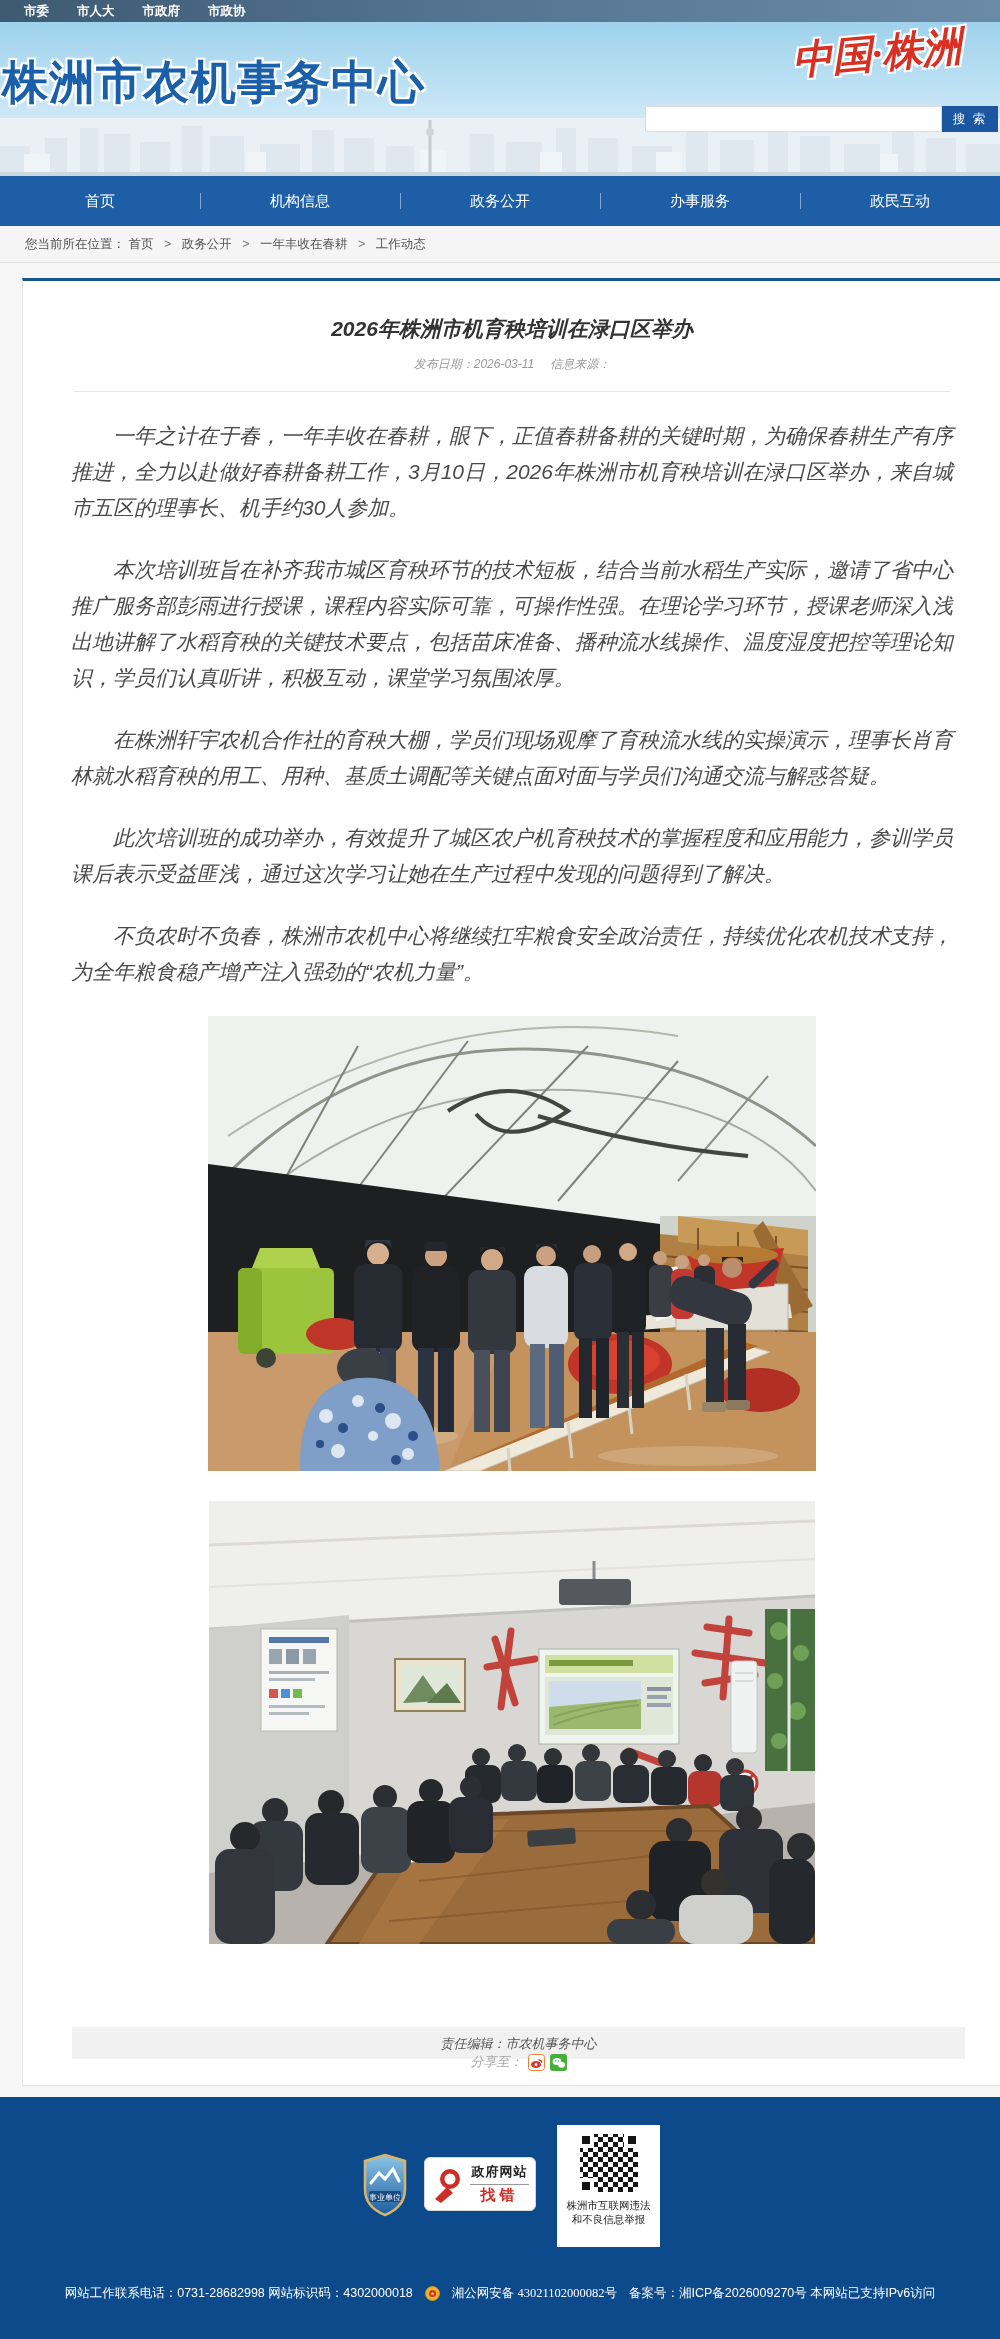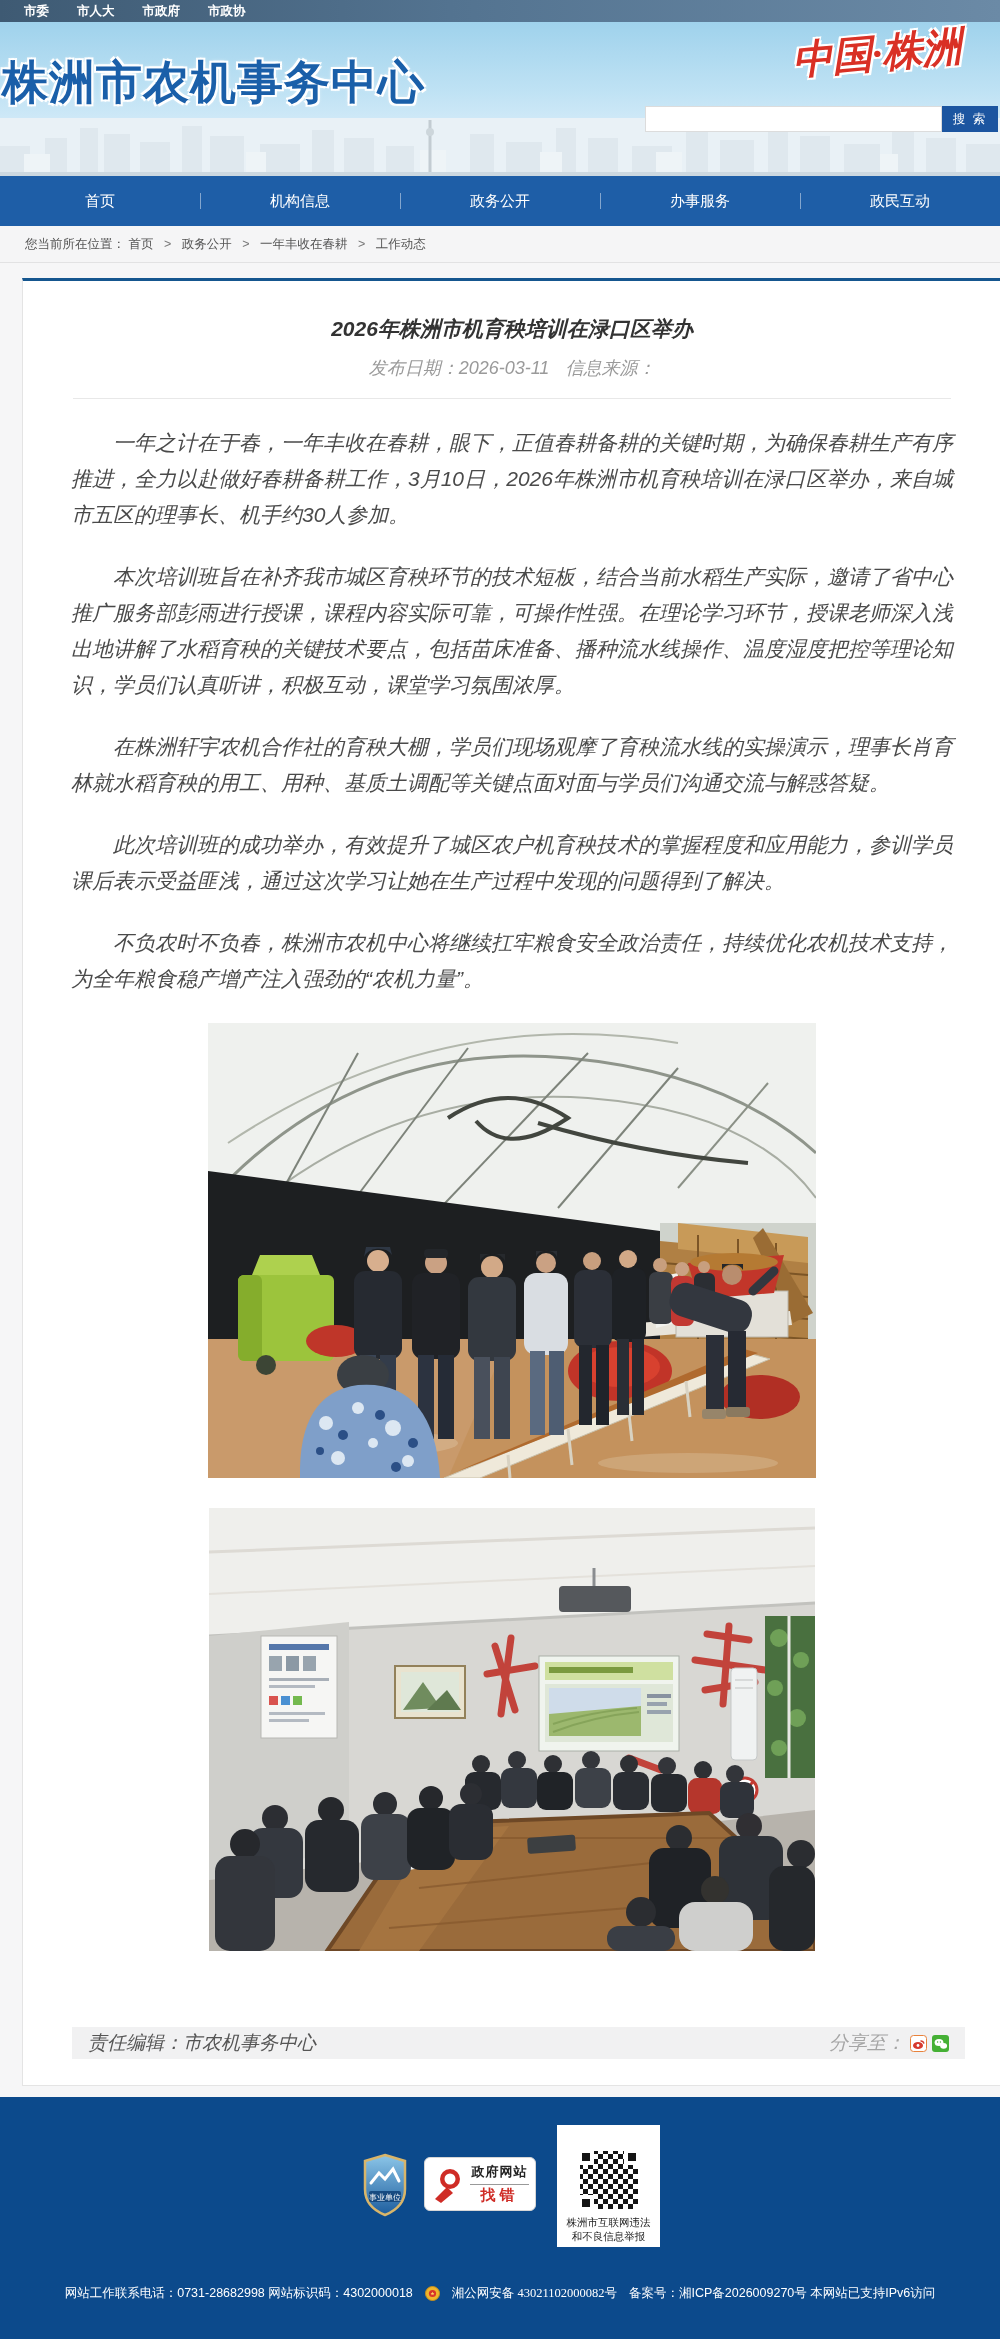--- a/index.html
+++ b/index.html
@@ -40,46 +40,46 @@
   
   .breadcrumb{position:absolute;top:226px;left:0;width:1000px;height:37px;background:#f5f5f6;
     border-bottom:1px solid #e2e2e3;line-height:37px;padding-left:25px;box-sizing:border-box;
     font-size:12.5px;color:#555;}
   .breadcrumb .sep{margin:0 7px;color:#777;}
 
   
   .card{position:absolute;top:278px;left:22px;width:978px;height:1804px;background:#fff;
     border:1px solid #e4e4e4;border-top:3px solid #15568f;font-style:italic;}
   .article-title{margin:34px 40px 0;text-align:center;font-size:21px;font-weight:bold;color:#333;}
-  .article-meta{margin-top:13px;text-align:center;font-size:18px;color:#9a9a9a;}
+  .article-meta{margin-top:13px;text-align:center;font-size:12px;color:#9a9a9a;}
   .article-meta .gap{display:inline-block;width:16px;}
   .divider{margin:18px 50px 0;border-top:1px solid #e8e8e8;height:0;}
   .article{margin:26px 48px 0;font-size:21px;color:#4a4a4a;line-height:36px;text-align:justify;}
   .article p{margin:0 0 26px;text-indent:2em;}
   .photo{display:block;margin:8px auto 0;}
   .photo.second{margin-top:30px;}
 
   .editor-bar{position:absolute;left:49px;right:36px;bottom:26px;height:32px;background:#f1f1f2;
-    display:flex;align-items:center;justify-content:space-between;padding:0 16px;
-    box-sizing:border-box;font-size:19px;color:#555;}
+    display:flex;align-items:center;justify-content:space-between;padding:8px 16px;
+    box-sizing:border-box;font-size:13px;color:#555;flex-direction:column;}
   .share{display:flex;align-items:center;gap:5px;color:#a5a5a5;}
   .share svg{display:block;}
 
   
   .footer{position:absolute;top:2097px;left:0;width:1000px;height:242px;background:#0c4a8c;color:#fff;}
   .badge-shield{position:absolute;left:363px;top:56px;width:44px;height:64px;}
   .badge-finderr{position:absolute;left:424px;top:60px;width:112px;height:54px;background:#fff;
     border:1px solid #d6d6d6;border-radius:6px;box-sizing:border-box;display:flex;align-items:center;
     padding:4px 6px;gap:5px;}
   .fe-right{flex:1;text-align:center;}
   .fe-top{font-size:13px;font-weight:bold;color:#222;letter-spacing:1px;}
   .fe-bottom{font-size:15px;font-weight:bold;color:#cf2c26;letter-spacing:4px;
     border-top:1px solid #999;margin-top:3px;padding-top:1px;}
   .badge-qr{position:absolute;left:557px;top:28px;width:103px;height:122px;background:#fff;
-    text-align:center;box-sizing:border-box;padding-top:24px;}
+    text-align:center;box-sizing:border-box;padding-top:7px;}
   .qr-img{width:62px;height:62px;margin:0 auto 5px;position:relative;
     background:repeating-conic-gradient(#141414 0% 25%, #ffffff 0% 50%) 0 0/10px 10px;
     outline:4px solid #fff;outline-offset:-2px;}
   .qr-img i{position:absolute;width:16px;height:16px;background:#141414;
     box-shadow:inset 0 0 0 4px #fff,inset 0 0 0 7px #141414;}
   .qr-img i.a{left:0;top:0;} .qr-img i.b{right:0;top:0;} .qr-img i.c{left:0;bottom:0;}
   .qr-cap{font-size:10.5px;color:#222;line-height:13.5px;}
   .footer-host{position:absolute;top:160px;left:0;width:1000px;text-align:center;font-size:13px;}
   .footer-contact{position:absolute;top:188px;left:0;width:1000px;display:flex;
     justify-content:center;align-items:center;gap:12px;font-size:12.5px;}

